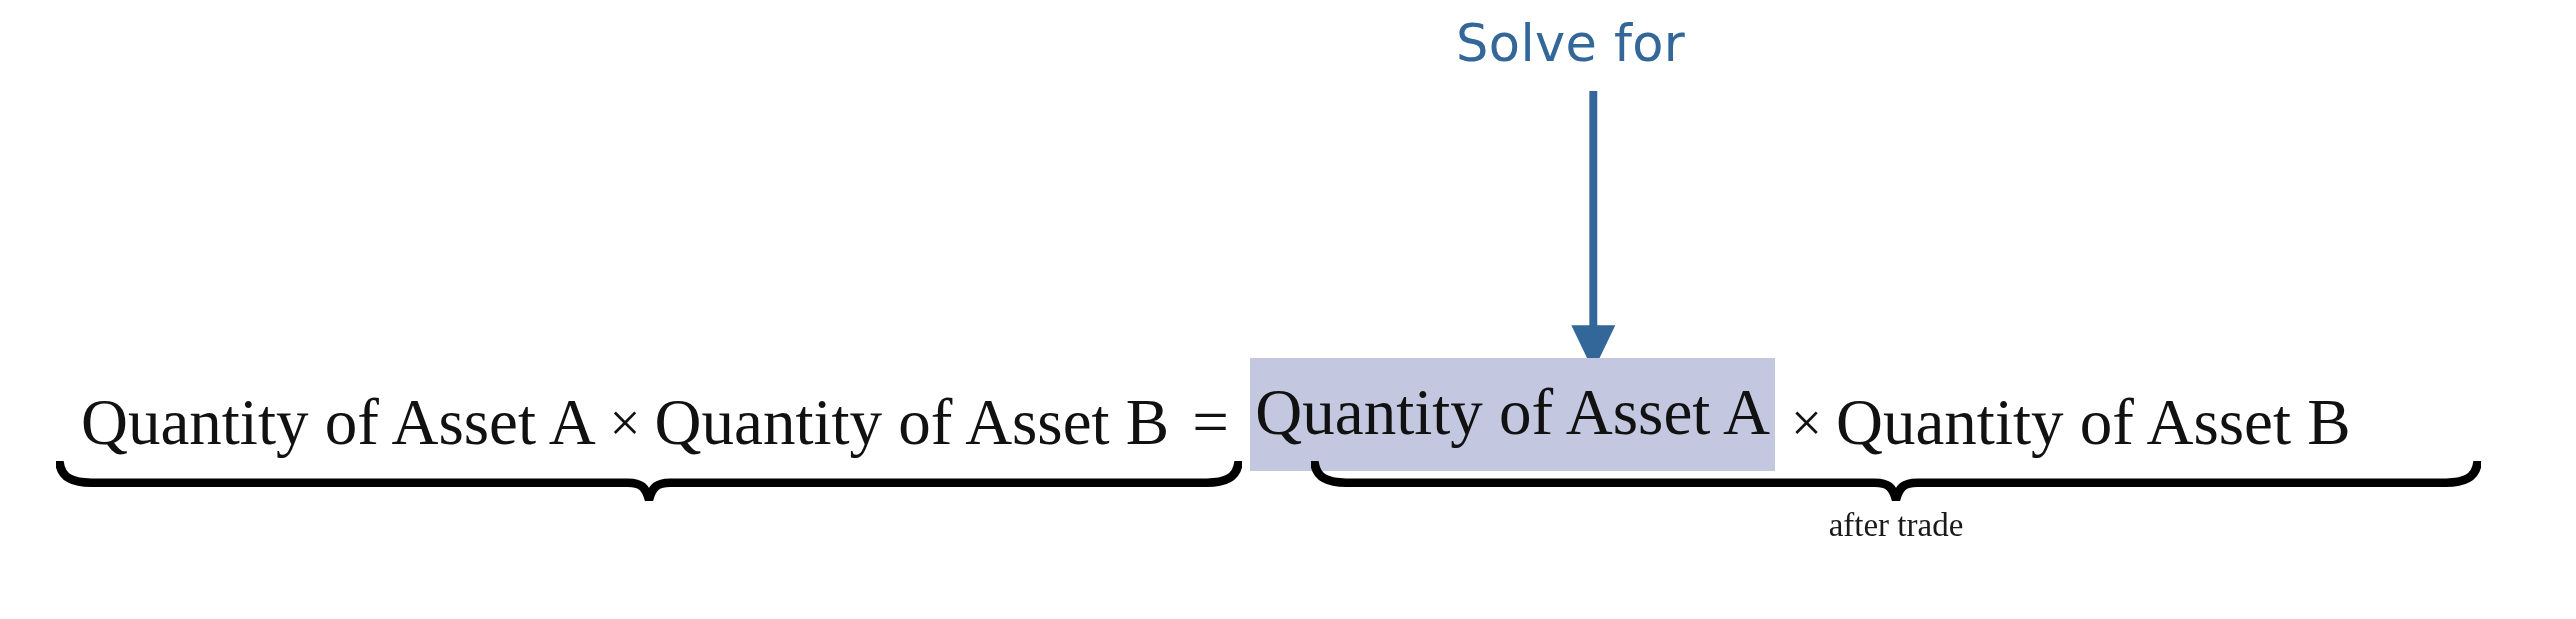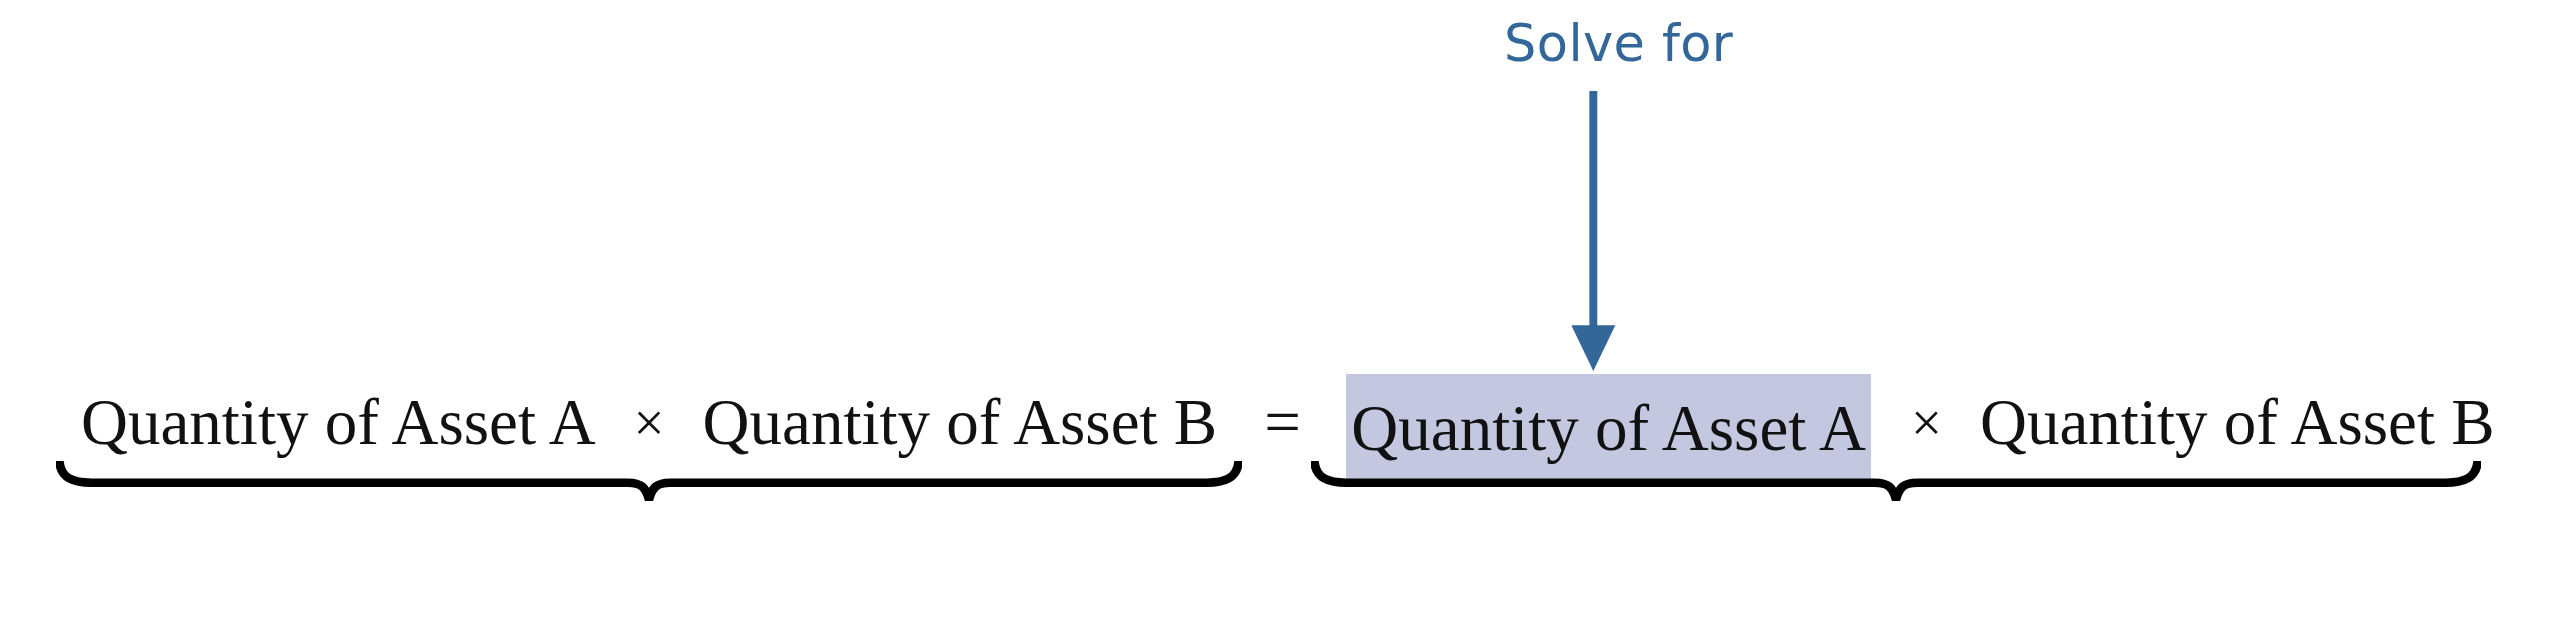--- a/index.html
+++ b/index.html
@@ -24,21 +24,20 @@
     position: absolute;
     left: 1456px;
     top: 17.6px;
     font-family: "DejaVu Sans", sans-serif;
     font-size: 51px;
     font-weight: 400;
     letter-spacing: 0.4px;
     color: #336699;
     white-space: nowrap;
     line-height: 1;
-    margin-left: 48px;
   }
   .arrow-wrap {
     position: absolute;
     left: 1550px;
     top: 91px;
     width: 106px;
     height: 287px;
   }
 
   
@@ -52,23 +51,22 @@
     font-size: 65px;
     line-height: 97px;
     color: #111111;
     white-space: nowrap;
   }
   .eq-inner {
     position: absolute;
     left: 81px;
     top: 0;
     display: flex;
-    align-items: flex-start;
+    align-items: flex-end;
     height: 97px;
-    gap: 24px;
   }
   .term {
     white-space: nowrap;
   }
   .op {
     display: inline-block;
     padding: 0 14px;
     font-size: 55px;
     white-space: nowrap;
   }
@@ -132,15 +130,16 @@
                C678 30, 683 25, 698 25 L1308 25 C1328 25, 1342 20, 1344 2" fill="none" stroke="#000000" stroke-width="10" stroke-linecap="round"></path>
     </svg>
   </div>
 
   <div class="brace" style="left:1311px; top:461px; width:1170px;">
     <svg width="1170" height="40" viewBox="0 0 1330 46" preserveAspectRatio="none" aria-hidden="true">
       <path d="M4 2 C6 20, 20 25, 40 25 L641 25 C656 25, 661 30, 665 44
                C669 30, 674 25, 689 25 L1290 25 C1310 25, 1324 20, 1326 2" fill="none" stroke="#000000" stroke-width="10" stroke-linecap="round"></path>
     </svg>
   </div>
+  <div class="brace-label" style="left:1720px; top:509px; width:352px;">after trade</div>
 
 </div>
 
 
 </body></html>

